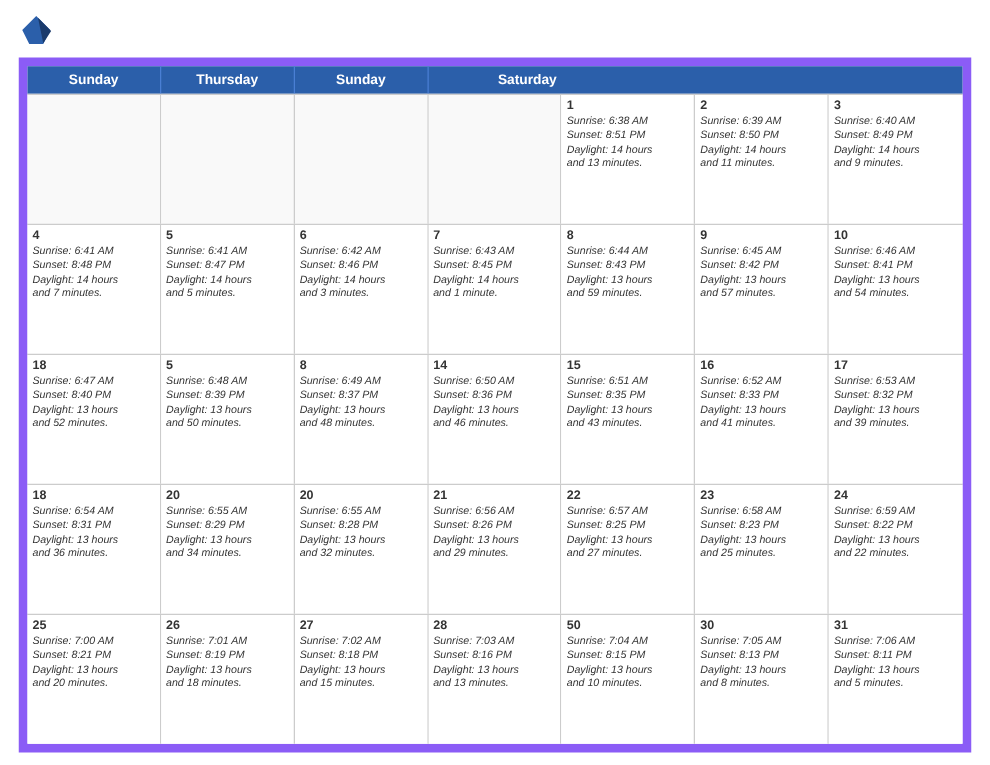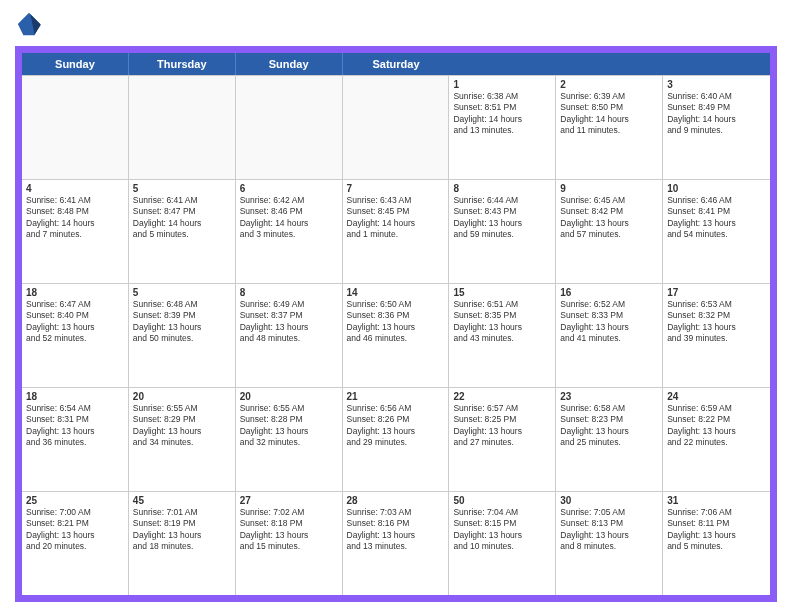--- a/index.html
+++ b/index.html
@@ -63,21 +63,21 @@
       background: #2b5faa;
     }
     .cal-header-cell {
       color: #fff;
       font-weight: bold;
       font-size: 11px;
       padding: 5px 4px;
       text-align: center;
       border-right: 1px solid #4a7fd4;
     }
-    .cal-header-cell:last-child { border-right: none; }
+    .cal-header-cell:last-child { border-right: none; text-align: right; }
     .cal-body {
       flex: 1;
       display: flex;
       flex-direction: column;
     }
     .cal-row {
       display: grid;
       grid-template-columns: repeat(7, 1fr);
       flex: 1;
       border-top: 1px solid #ccc;
@@ -96,20 +96,21 @@
       font-size: 10px;
       font-weight: bold;
       color: #333;
       display: block;
       margin-bottom: 1px;
     }
     .day-info {
       font-size: 8.5px;
       color: #333;
       line-height: 1.35;
+      font-style: italic;
     }
   </style>
 </head>
 <body>
 
 <div class="page">
   <div class="header">
     <div class="logo">
       <svg class="logo-icon" viewBox="0 0 40 40" xmlns="http://www.w3.org/2000/svg">
         <polygon points="20,4 36,20 28,36 12,36 4,20" fill="#2b5faa"></polygon>
@@ -241,21 +242,21 @@
             <span class="day-num">24</span>
             <div class="day-info">Sunrise: 6:59 AM<br>Sunset: 8:22 PM<br>Daylight: 13 hours<br>and 22 minutes.</div>
           </div>
         </div>
         <div class="cal-row">
           <div class="cal-cell">
             <span class="day-num">25</span>
             <div class="day-info">Sunrise: 7:00 AM<br>Sunset: 8:21 PM<br>Daylight: 13 hours<br>and 20 minutes.</div>
           </div>
           <div class="cal-cell">
-            <span class="day-num">45</span>
+            <span class="day-num">26</span>
             <div class="day-info">Sunrise: 7:01 AM<br>Sunset: 8:19 PM<br>Daylight: 13 hours<br>and 18 minutes.</div>
           </div>
           <div class="cal-cell">
             <span class="day-num">27</span>
             <div class="day-info">Sunrise: 7:02 AM<br>Sunset: 8:18 PM<br>Daylight: 13 hours<br>and 15 minutes.</div>
           </div>
           <div class="cal-cell">
             <span class="day-num">28</span>
             <div class="day-info">Sunrise: 7:03 AM<br>Sunset: 8:16 PM<br>Daylight: 13 hours<br>and 13 minutes.</div>
           </div>

